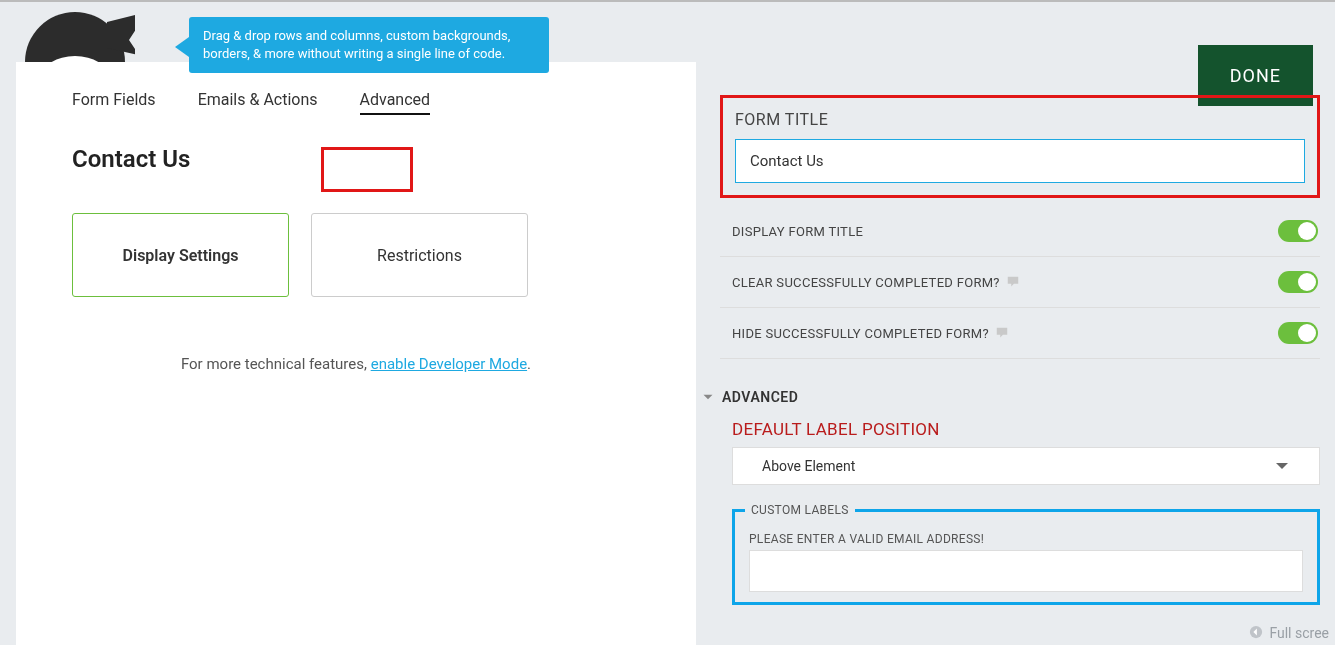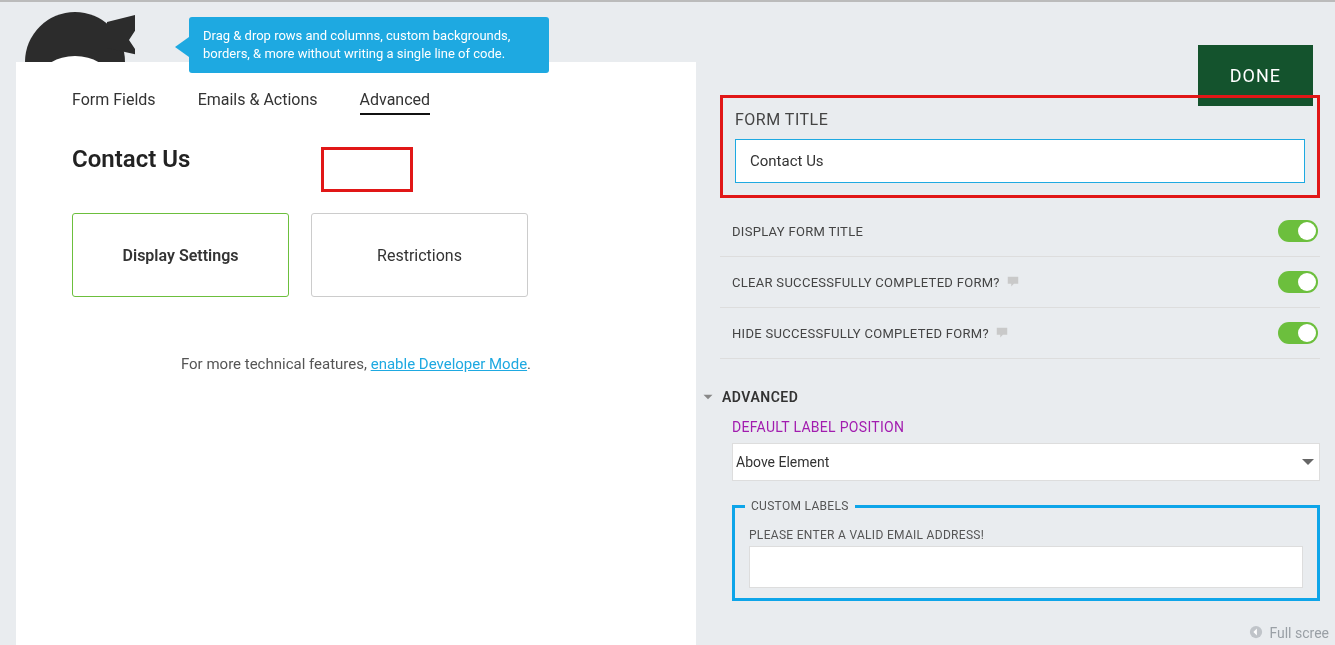--- a/index.html
+++ b/index.html
@@ -26,22 +26,22 @@
 .form-box{border:3px solid #e11717;padding:12px;margin-bottom:8px}
 .field-label{font-size:16px;color:#444;letter-spacing:.5px;margin-bottom:10px}
 .text-input{width:100%;border:1px solid #1ea9e1;padding:12px 14px;font-size:15px;color:#333;outline:none;background:#fff}
 .toggle-row{display:flex;align-items:center;justify-content:space-between;padding:14px 2px 14px 12px;border-bottom:1px solid #ddd}
 .toggle-row .lbl{font-size:13px;color:#444;letter-spacing:.3px;display:flex;align-items:center;gap:6px}
 .help-icon{width:14px;height:14px;display:inline-block}
 .toggle{width:40px;height:22px;border-radius:11px;background:#6cbf3d;position:relative;cursor:pointer}
 .toggle::after{content:"";position:absolute;right:2px;top:2px;width:18px;height:18px;border-radius:50%;background:#fff}
 .section-header{display:flex;align-items:center;gap:8px;margin-top:30px;margin-bottom:14px;font-size:14px;color:#333;font-weight:600;letter-spacing:.5px;cursor:pointer}
 .section-header svg{width:12px;height:12px;fill:#888}
-.sub-label{font-size:14px;color:#a21caf;margin-left:12px;margin-bottom:8px;letter-spacing:.3px}
-.select-box{margin-left:12px;width:calc(100% - 12px);background:#fff;border:1px solid #ddd;padding:10px 3px;font-size:14px;color:#333;display:flex;align-items:center;justify-content:space-between;cursor:pointer;margin-bottom:24px}
+.sub-label{font-size:17px;color:#b91c1c;margin-left:12px;margin-bottom:8px;letter-spacing:.3px}
+.select-box{margin-left:12px;width:calc(100% - 12px);background:#fff;border:1px solid #ddd;padding:10px 29px;font-size:14px;color:#333;display:flex;align-items:center;justify-content:space-between;cursor:pointer;margin-bottom:24px}
 .select-box svg{width:16px;height:16px;fill:#666}
 .fieldset{border:3px solid #0ea5e9;margin-left:12px;width:calc(100% - 12px);position:relative;padding:20px 14px 10px}
 .fieldset .legend{position:absolute;top:-9px;left:10px;background:#e9ecef;padding:0 6px;font-size:12px;color:#555;letter-spacing:.3px}
 .fieldset .msg{font-size:12px;color:#555;letter-spacing:.3px;margin-bottom:4px}
 .empty-input{width:100%;height:42px;background:#fff;border:1px solid #ddd}
 .fullscreen{position:absolute;right:6px;bottom:4px;display:flex;align-items:flex-start;gap:6px;color:#9aa0a6;font-size:14px}
 .fullscreen svg{width:14px;height:14px;fill:#9aa0a6}
 </style>
 </head>
 <body>

